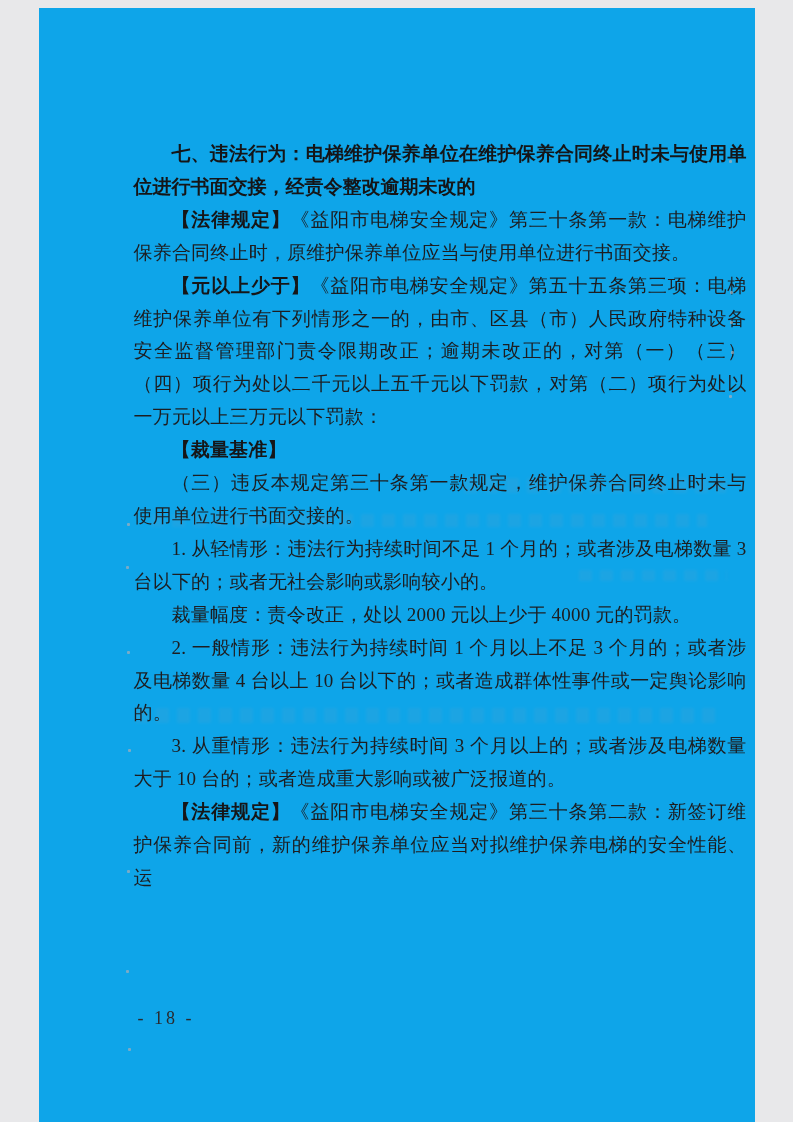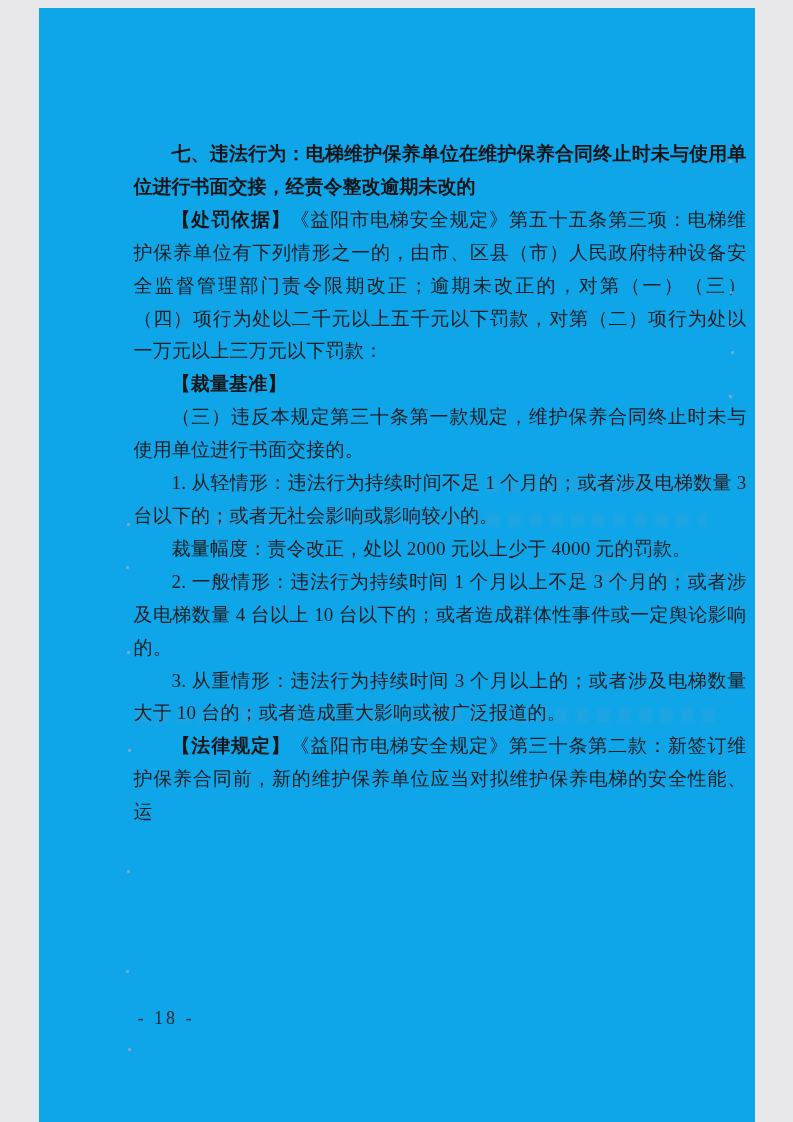--- a/index.html
+++ b/index.html
@@ -49,22 +49,23 @@
 
   <div class="bleed bleed-1"></div>
   <div class="bleed bleed-2"></div>
   <div class="bleed bleed-3"></div>
   <div class="bleed bleed-4"></div>
 
   <div class="content">
 
     <p class="para heading"><span>七、违法行为：电梯维护保养单位在维护保养合同终止时未与使用单位进行书面交接，经责令整改逾期未改的</span></p>
 
+    <p class="para"><span class="label">【法律规定】</span><span>《益阳市电梯安全规定》第三十条第一款：电梯维护保养合同终止时，原维护保养单位应当与使用单位进行书面交接。</span></p>
 
-    <p class="para"><span class="label">【处罚依据】</span><span>《益阳市电梯安全规定》第五十五条第三项：电梯维护保养单位有下列情形之一的，由市、区县（市）人民政府特种设备安全监督管理部门责令限期改正；逾期未改正的，对第（一）（三）（四）项行为处以二千元以上五千元以下罚款，对第（二）项行为处以一万元以上三万元以下罚款：</span></p>
+    <p class="para"><span class="label">【元以上少于】</span><span>《益阳市电梯安全规定》第五十五条第三项：电梯维护保养单位有下列情形之一的，由市、区县（市）人民政府特种设备安全监督管理部门责令限期改正；逾期未改正的，对第（一）（三）（四）项行为处以二千元以上五千元以下罚款，对第（二）项行为处以一万元以上三万元以下罚款：</span></p>
 
     <p class="para"><span class="label">【裁量基准】</span></p>
 
     <p class="para"><span>（三）违反本规定第三十条第一款规定，维护保养合同终止时未与使用单位进行书面交接的。</span></p>
 
     <p class="para"><span>1. 从轻情形：违法行为持续时间不足 1 个月的；或者涉及电梯数量 3 台以下的；或者无社会影响或影响较小的。</span></p>
 
     <p class="para"><span>裁量幅度：责令改正，处以 2000 元以上少于 4000 元的罚款。</span></p>
 
     <p class="para"><span>2. 一般情形：违法行为持续时间 1 个月以上不足 3 个月的；或者涉及电梯数量 4 台以上 10 台以下的；或者造成群体性事件或一定舆论影响的。</span></p>

